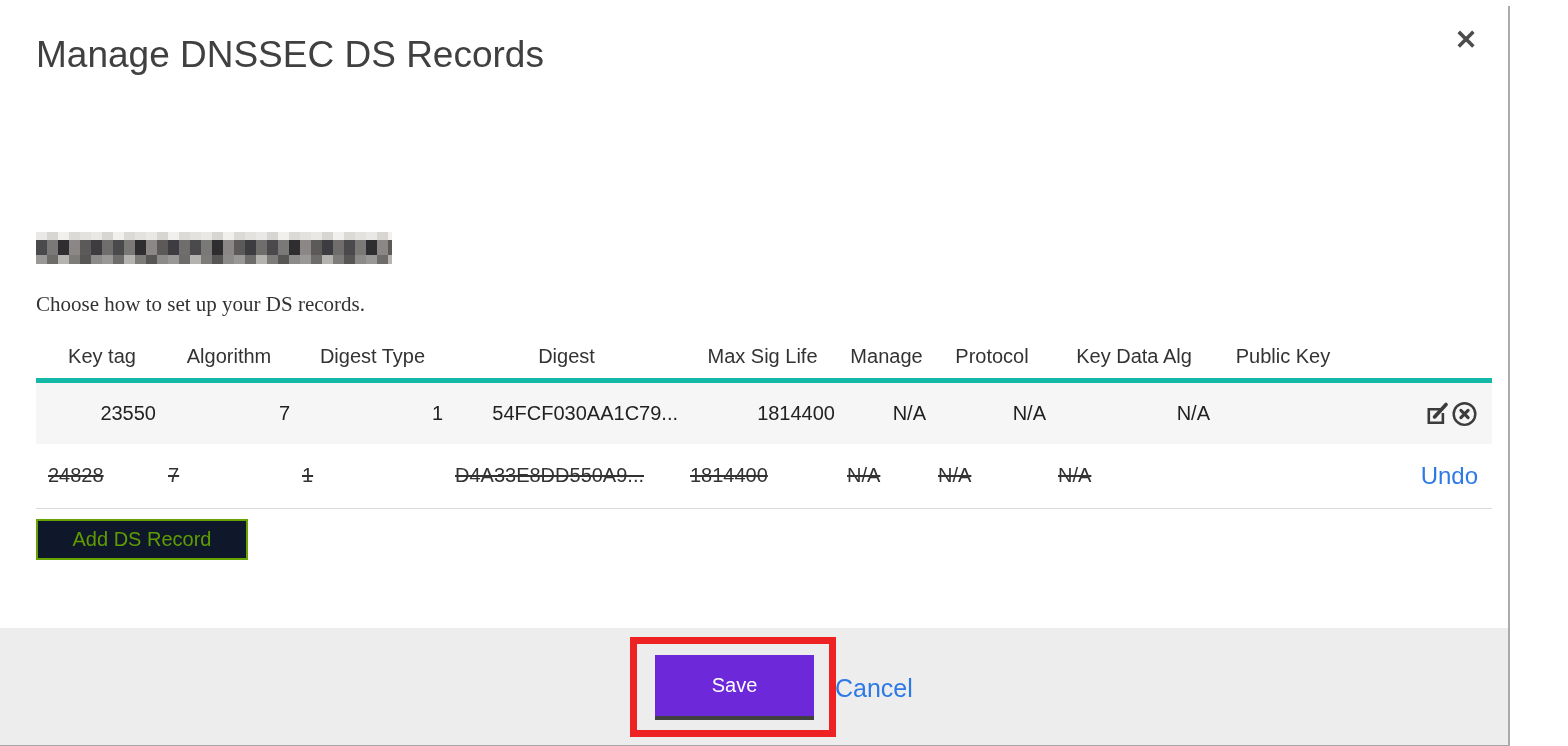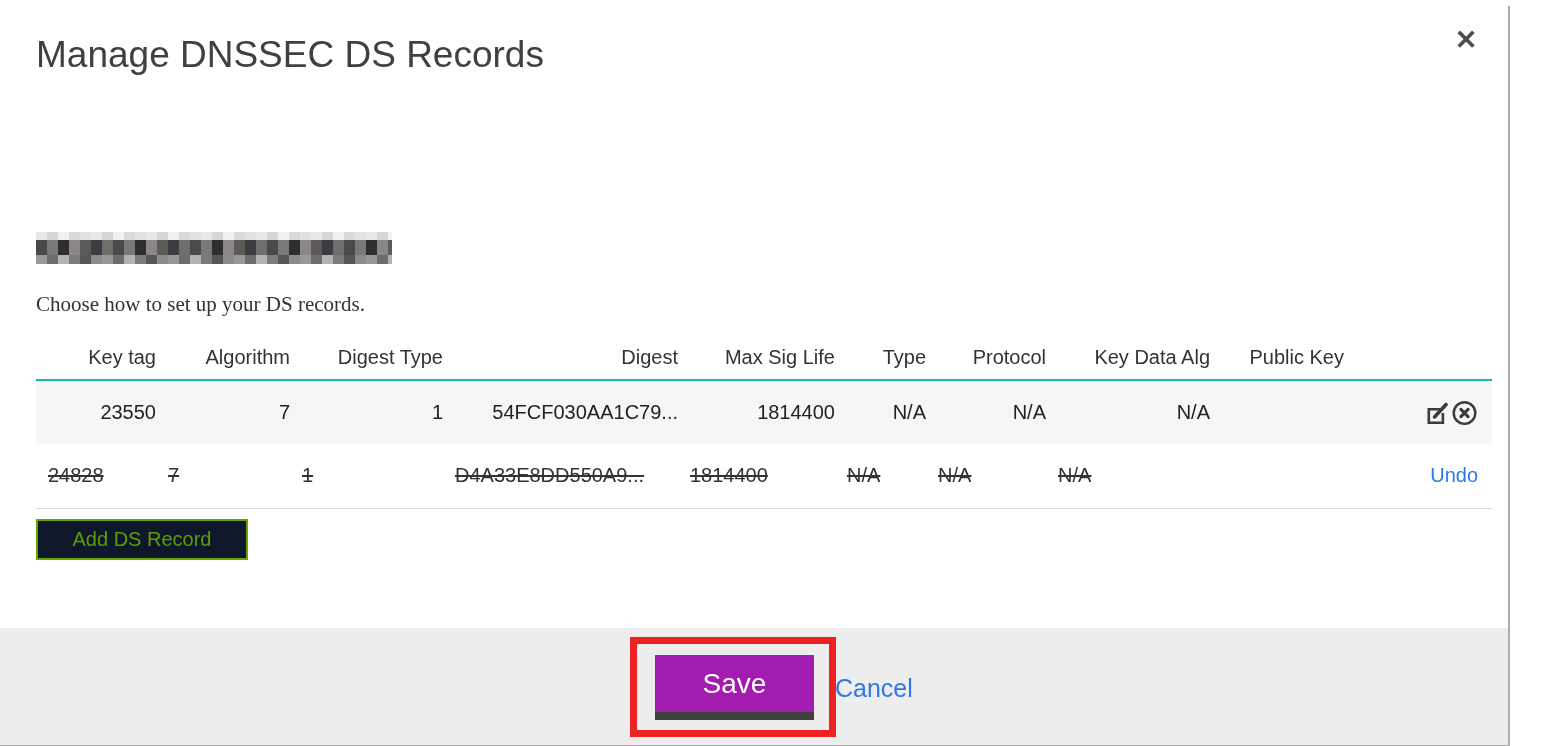--- a/index.html
+++ b/index.html
@@ -18,42 +18,42 @@
   .redacted { position:absolute; left:36px; top:226px; width:356px; height:32px;
       background:
         repeating-linear-gradient(90deg,#e9e8e6 0 11px,#d8d6d2 11px 22px,#f1f0ee 22px 33px,#dcdad6 33px 44px,#e4e2df 44px 55px) 0 0 / 100% 8px no-repeat,
         repeating-linear-gradient(90deg,#4a4a4c 0 11px,#7b7977 11px 22px,#2e2e30 22px 33px,#8a8786 33px 44px,#5c5a58 44px 55px,#3d3d41 55px 66px,#706e6c 66px 77px) 0 8px / 100% 15px no-repeat,
         repeating-linear-gradient(90deg,#9a9896 0 11px,#6e6c6a 11px 22px,#b5b3b0 22px 33px,#7e7c7a 33px 44px,#585654 44px 55px,#8d8b89 55px 66px) 0 23px / 100% 9px no-repeat; }
 
   .instruction { position:absolute; left:36px; top:286px; font-size:21px; color:#333;font-family:Liberation Serif, serif; }
 
   table.ds { position:absolute; left:36px; top:330px; width:1456px;
              border-collapse:collapse; table-layout:fixed; font-size:20px; }
-  table.ds th { text-align:right; font-weight:400; color:#333; height:44px;
-                padding-left:12px; vertical-align:middle; border-bottom:2px solid #14b8a6; }
+  table.ds th { text-align:center; font-weight:400; color:#333; height:44px;
+                padding-left:12px; vertical-align:middle; border-bottom:5px solid #14b8a6; }
   table.ds td { height:64px; padding-left:12px; vertical-align:middle; color:#222; }
   tr.row-active td { background:#f6f6f6;text-align:right; }
   tr.row-deleted td { border-bottom:1px solid #d9d9d9; }
   tr.row-deleted td.strike { text-decoration:line-through; color:#333; }
   td.actions, th.actions { padding-left:0; padding-right:14px; text-align:right; }
   .icon-btn { background:none; border:none; cursor:pointer; padding:0; vertical-align:middle; }
   .icon-btn svg { display:inline-block; vertical-align:middle; }
   .link { color:#2d79e5; text-decoration:none; cursor:pointer; background:none; border:none; }
-  .undo-link { font-size:20px;text-align:right; }
+  .undo-link { font-size:24px;text-align:right; }
 
   .add-btn { position:absolute; left:36px; top:513px; width:212px; height:41px;
              background:#0f172a; border:2px solid #67a303; color:#5f9c00;
              font-size:20px; font-family:inherit; cursor:pointer;text-align:center; }
 
   .footer { position:absolute; left:0; top:622px; width:100%; height:117px; background:#ededed; }
   .red-annotation { position:absolute; left:630px; top:9px; width:206px; height:100px;
                     border:7px solid #ee2222; pointer-events:none; }
   .save-btn { position:absolute; left:655px; top:27px; width:159px; height:65px;
-              background:#a21caf; border:none; border-bottom:8px solid #404040;
-              color:#ffffff; font-size:28px; font-family:inherit; cursor:pointer; }
+              background:#6d28d9; border:none; border-bottom:4px solid #404040;
+              color:#ffffff; font-size:20px; font-family:inherit; cursor:pointer; }
   .cancel-link { position:absolute; left:835px; top:46px; font-size:25px; }
 </style>
 </head>
 <body>
 
 <div class="modal">
 
   <h1 class="page-title">Manage DNSSEC DS Records</h1>
 
   <button class="close-btn">
@@ -77,21 +77,21 @@
         <col style="width:134px">
       <col style="width:148px">
     </colgroup>
     <thead>
       <tr>
         <th>Key tag</th>
         <th>Algorithm</th>
         <th>Digest Type</th>
         <th>Digest</th>
         <th>Max Sig Life</th>
-        <th>Type</th>
+        <th>Manage</th>
         <th>Protocol</th>
         <th>Key Data Alg</th>
         <th>Public Key</th>
         <th class="actions"></th>
       </tr>
     </thead>
     <tbody>
       <tr class="row-active">
         <td>23550</td>
         <td>7</td>

